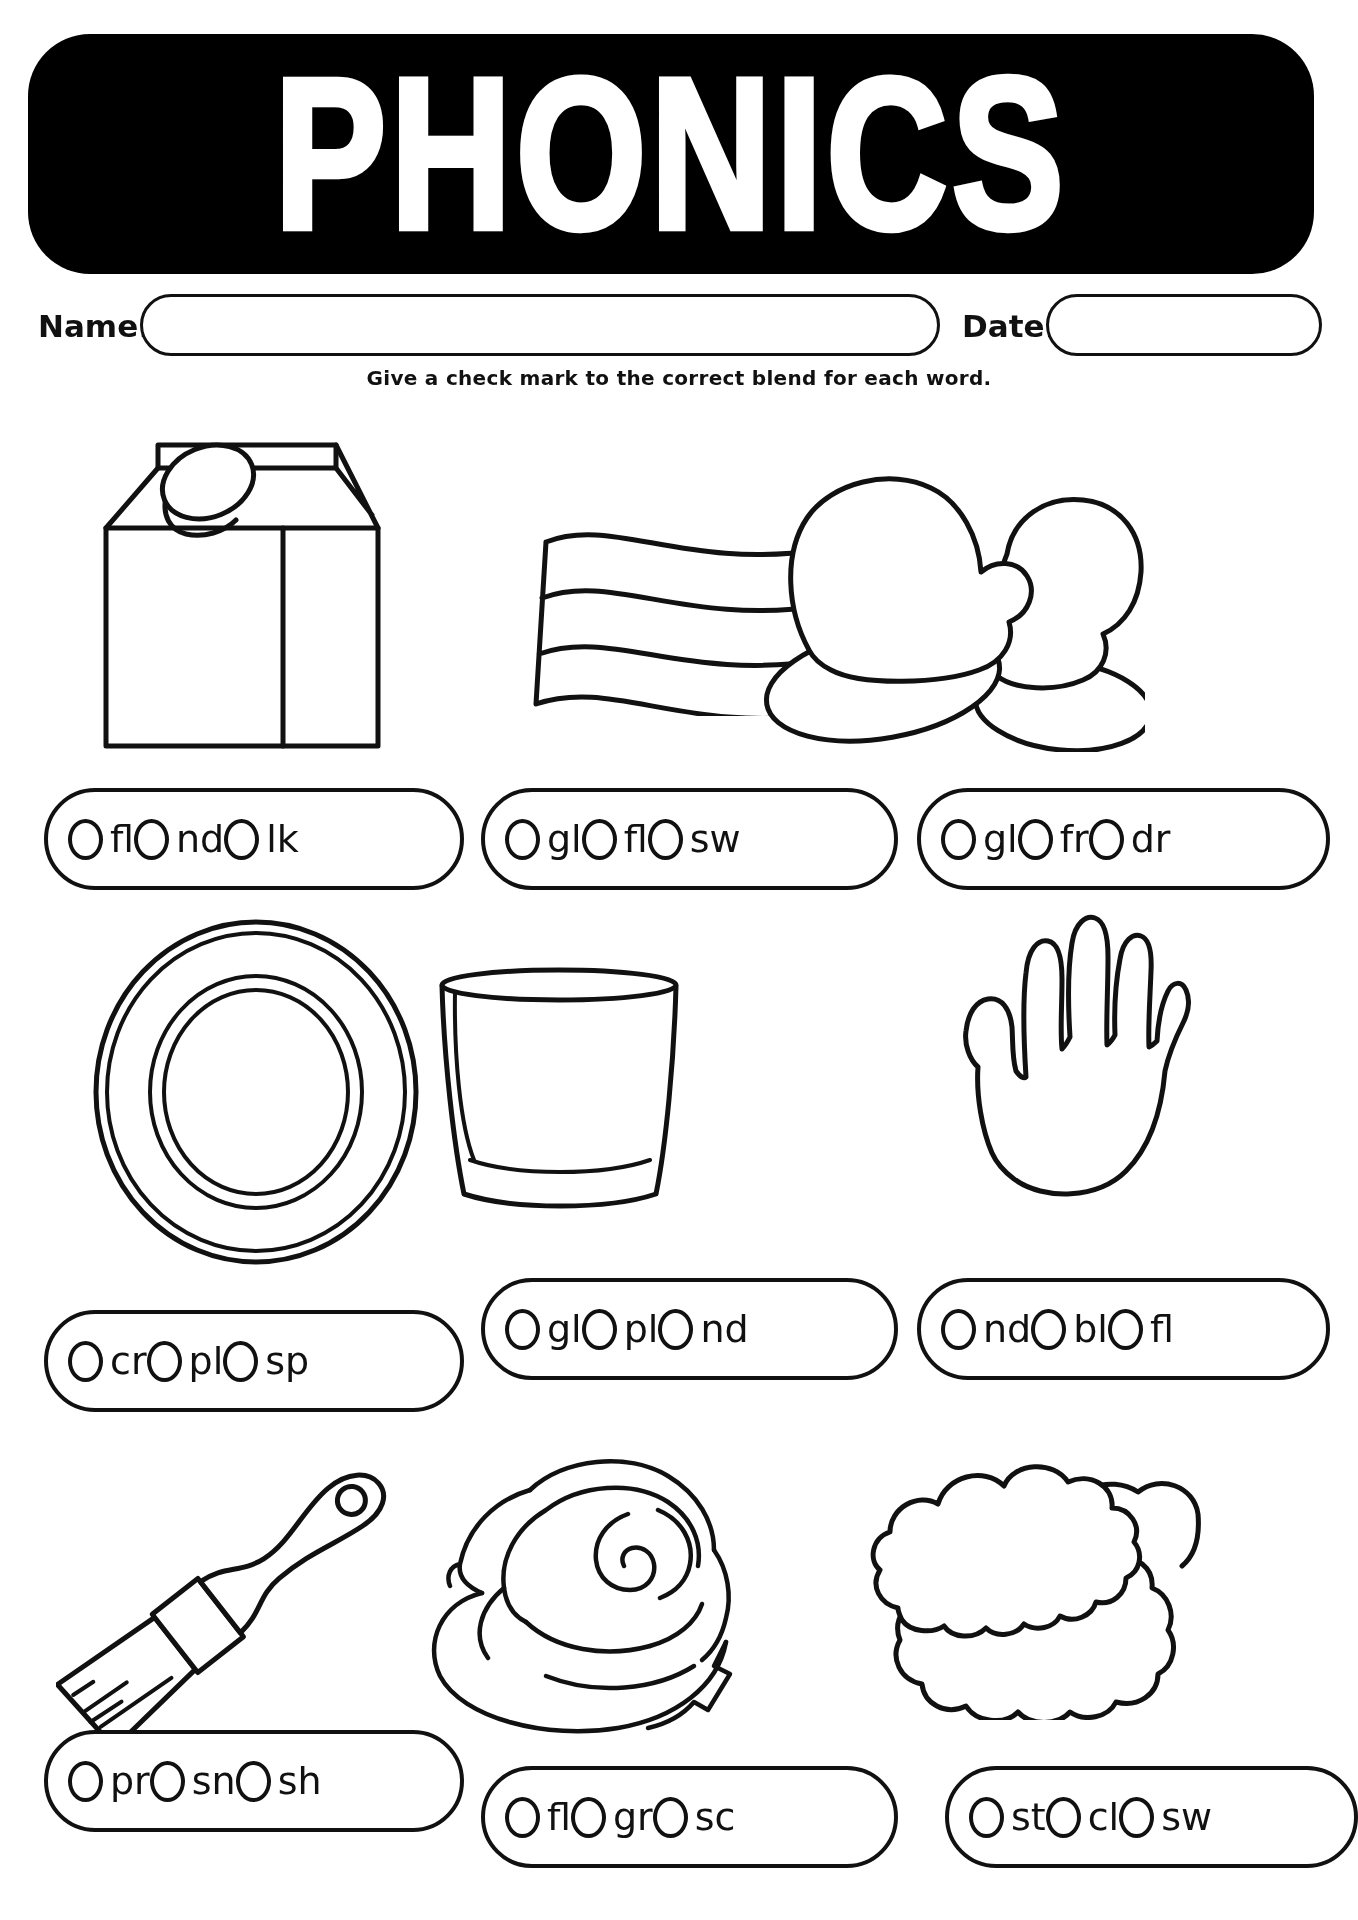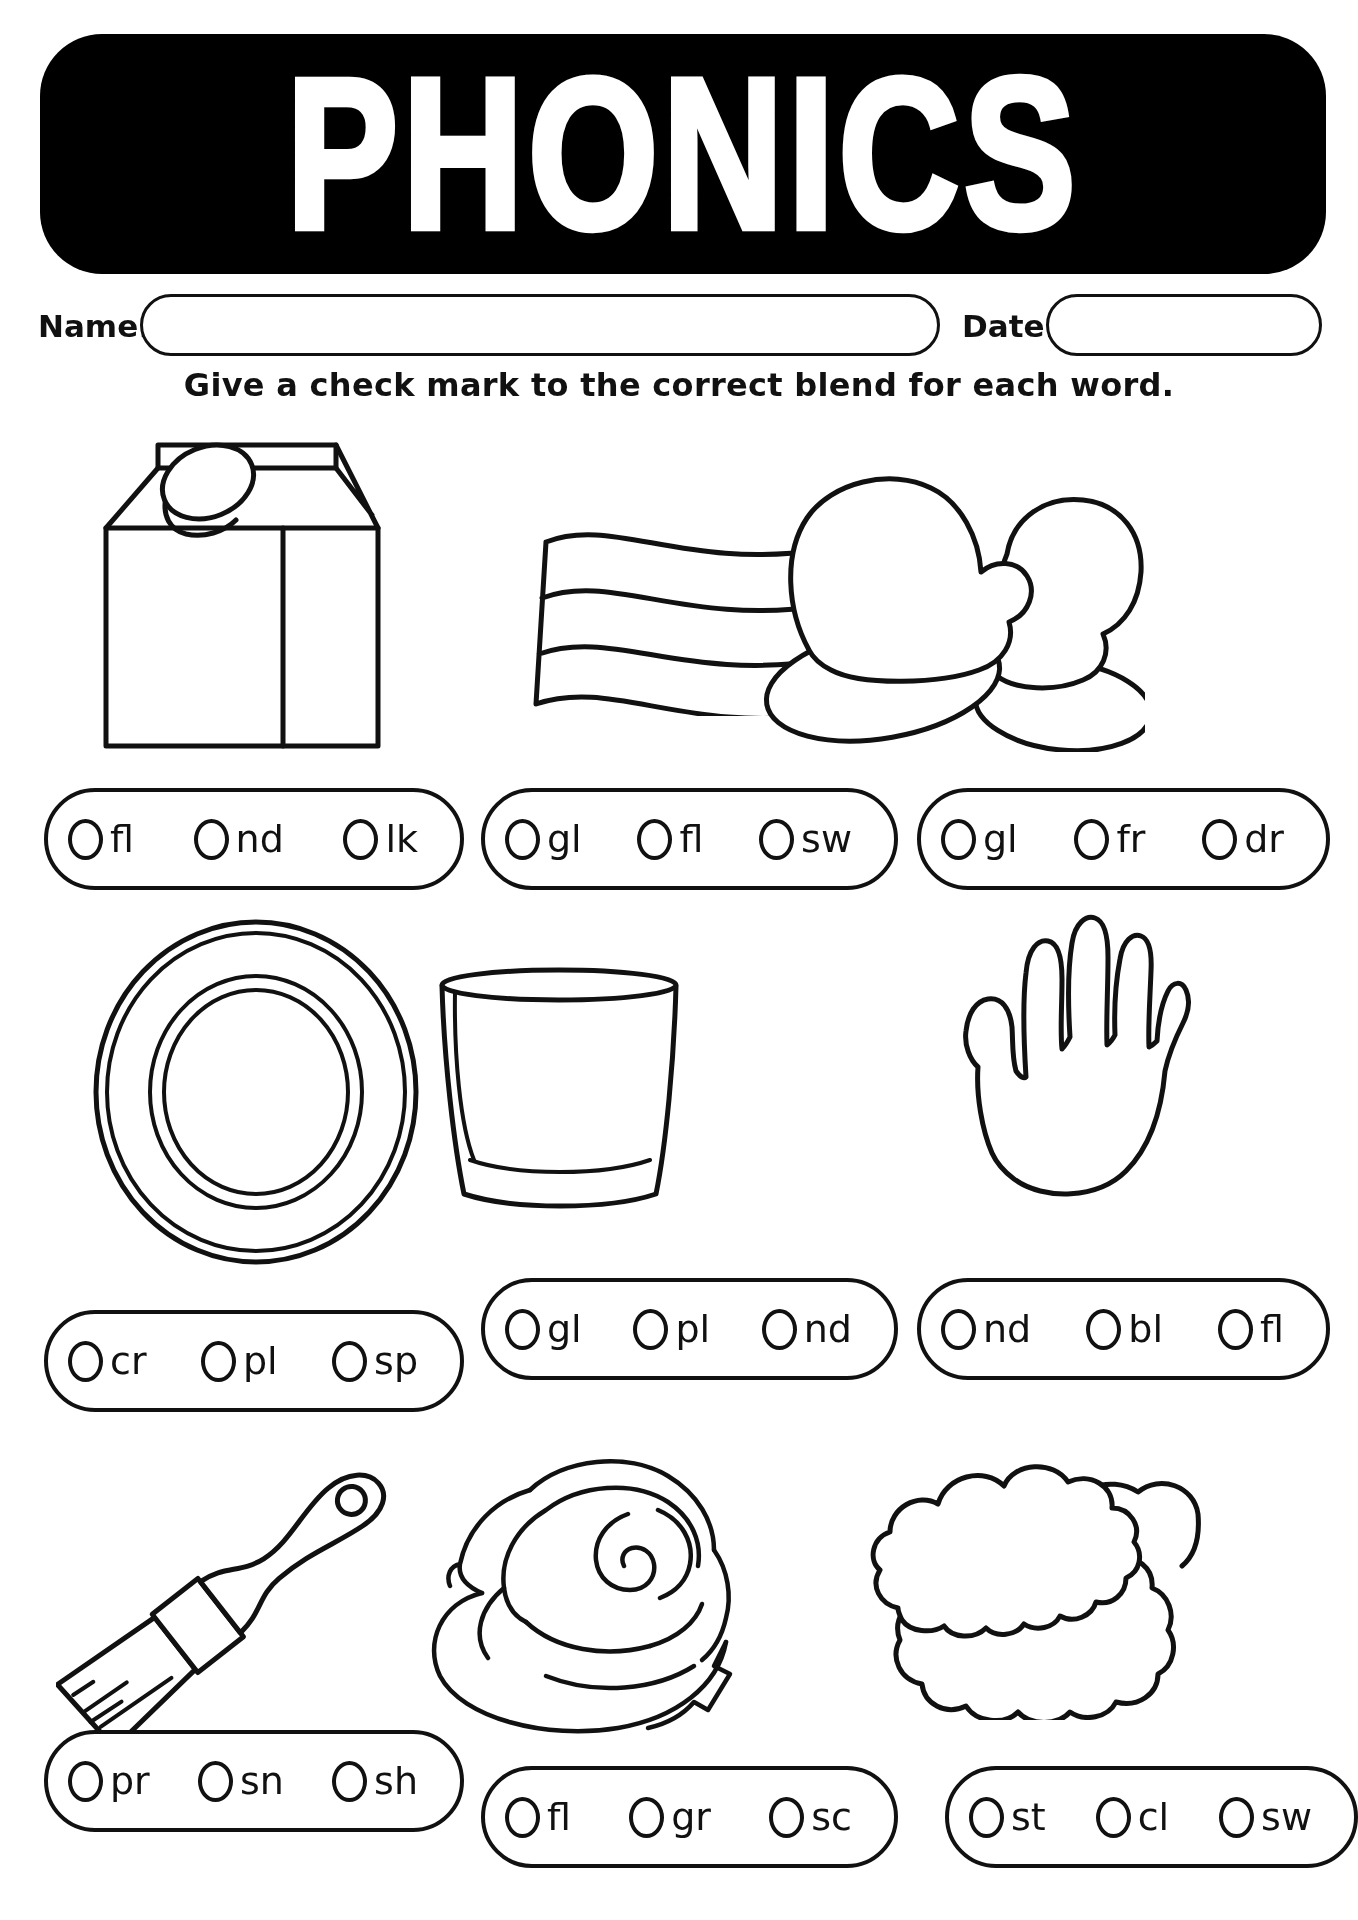--- a/index.html
+++ b/index.html
@@ -1,43 +1,43 @@
 <!DOCTYPE html>
 <html><head>
 <meta charset="utf-8">
 <style>
   html,body{margin:0;padding:0;}
   body{
     width:1358px;height:1920px;position:relative;background:#ffffff;
     font-family:"DejaVu Sans",sans-serif;color:#111;overflow:hidden;
   }
   .header{
-    position:absolute;left:40px;top:34px;width:1286px;height:240px;
+    position:absolute;left:28px;top:34px;width:1286px;height:240px;
     background:#000;border-radius:62px;display:flex;align-items:center;justify-content:center;
   }
   .header h1{
     margin:0;color:#fff;font-family:"Liberation Sans",sans-serif;font-weight:bold;
     font-size:168px;letter-spacing:4px;transform:scaleY(1.28);
     -webkit-text-stroke:5px #fff;line-height:1;
   }
   .lbl{position:absolute;font-weight:bold;font-size:31px;white-space:nowrap;}
   .field{
     position:absolute;height:62px;border:3px solid #111;border-radius:34px;background:#fff;
     box-sizing:border-box;font-size:28px;padding:0 22px;outline:none;
     font-family:"DejaVu Sans",sans-serif;
   }
   .instruction{
     position:absolute;top:366px;left:0;width:100%;text-align:center;
-    font-size:32px;font-weight:bold;letter-spacing:.3px;
+    font-size:20px;font-weight:bold;letter-spacing:.3px;
   }
   .img{position:absolute;}
   .img svg{display:block;width:100%;height:100%;}
   .pill{
     position:absolute;height:102px;border:4px solid #111;border-radius:54px;background:#fff;
-    box-sizing:border-box;display:flex;align-items:center;justify-content:space-between;
+    box-sizing:border-box;display:flex;align-items:center;justify-content:flex-start;
     padding:0 42px 0 20px;
   }
   .opt{display:flex;align-items:center;gap:7px;cursor:pointer;}
   .radio{
     width:35px;height:41px;border:4px solid #111;border-radius:50%;
     background:#fff;box-sizing:border-box;flex:none;
   }
   .blend{font-size:38px;line-height:1;}
   svg *{stroke:#111;stroke-linecap:round;stroke-linejoin:round;}
 </style>

